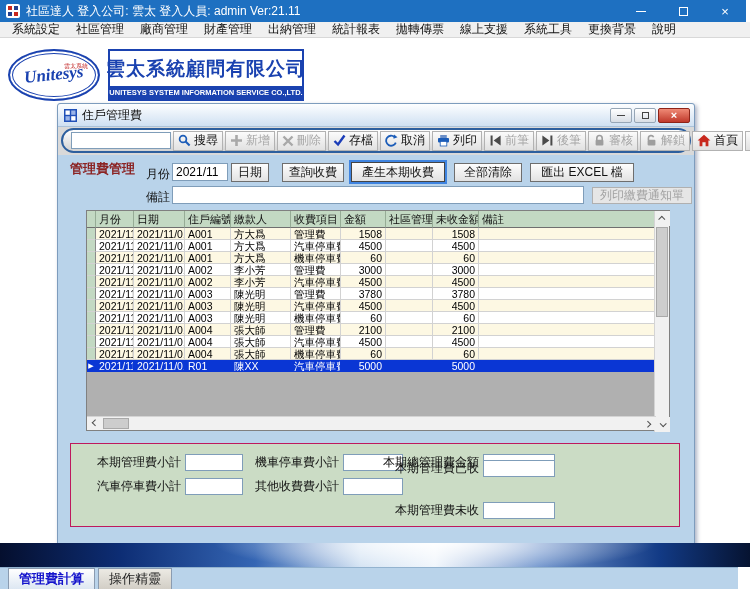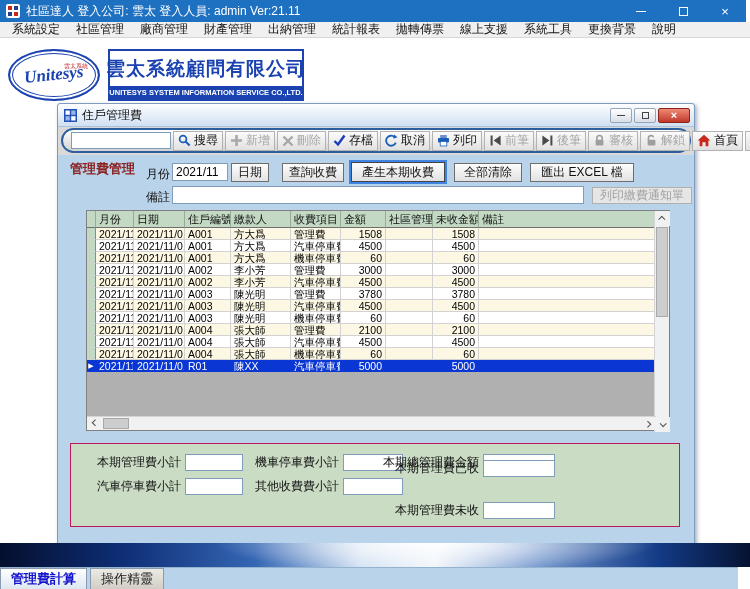--- a/index.html
+++ b/index.html
@@ -37,21 +37,21 @@
              color:#1a42b0; letter-spacing:1px; white-space:nowrap; }
   .logo-en { height:13px; background:#1a42b0; color:#fff; font-size:7.5px; font-weight:bold;
              display:flex; align-items:center; justify-content:center; white-space:nowrap; }
 
   
   .swoosh { position:absolute; left:0; right:0; bottom:22px; height:24px;
     background:
       radial-gradient(ellipse 340px 46px at 58% 0%, rgba(255,255,255,.95), rgba(255,255,255,0) 65%),
       linear-gradient(90deg,#050f2e 0%,#0d2d74 16%,#3566b4 34%,#cfe0f2 48%,#eef4fb 58%,#6e93cc 72%,#123a85 88%,#061331 100%); }
   .bottombar { position:absolute; left:0; right:12px; bottom:0; height:22px; background:#b9d3ea;
-               border-top:1px solid #93b3cf; display:flex; align-items:stretch; padding-left:0; gap:3px; }
+               border-top:1px solid #93b3cf; display:flex; align-items:stretch; padding-left:8px; gap:3px; }
   .btab { display:flex; align-items:center; justify-content:center; font-size:13px; padding:0 10px;
           border:1px solid #8a9bb0; border-bottom:none; }
   .btab.active { background:linear-gradient(#ffffff,#dde7f2); color:#1414cc; font-weight:bold; }
   .btab.idle { background:linear-gradient(#eceae4,#d2cec6); color:#222; }
 
   
   .win { position:absolute; left:57px; top:59px; width:638px; height:444px; background:#b9d3ea;
          border:1px solid #7d9cbd; border-radius:3px 3px 0 0; box-shadow:2px 2px 4px rgba(10,30,80,.35); }
   .wtitle { height:23px; background:linear-gradient(#fdfeff,#cfe0f2); border-bottom:1px solid #aac2da;
             border-radius:3px 3px 0 0; display:flex; align-items:center; padding:0 4px 0 6px; }

